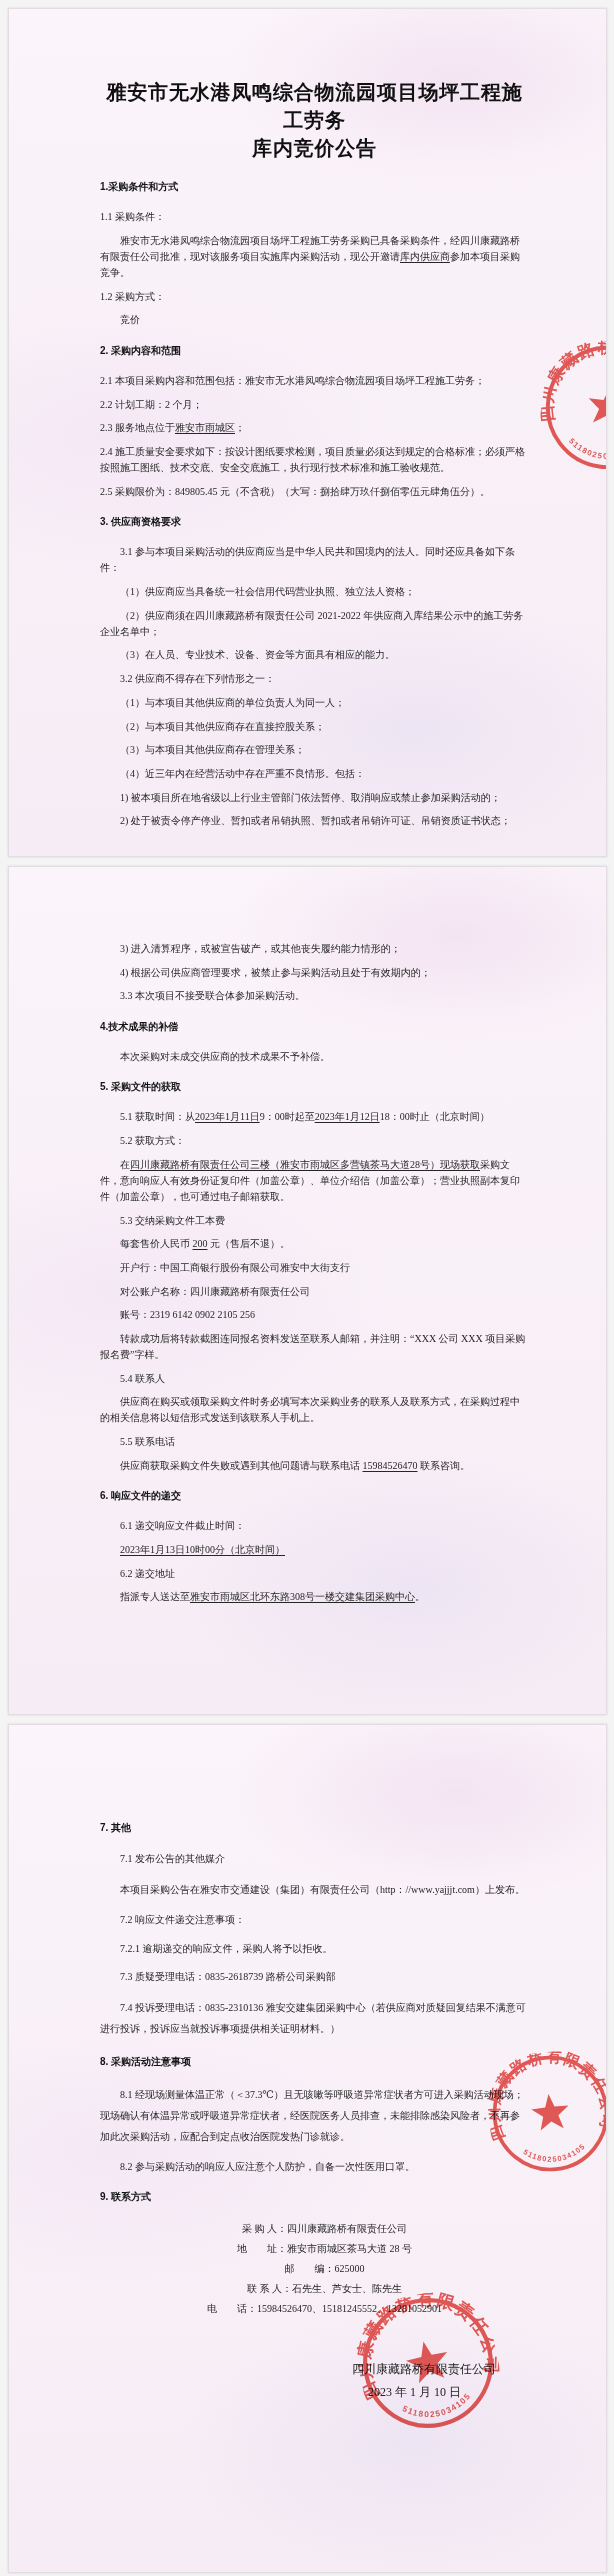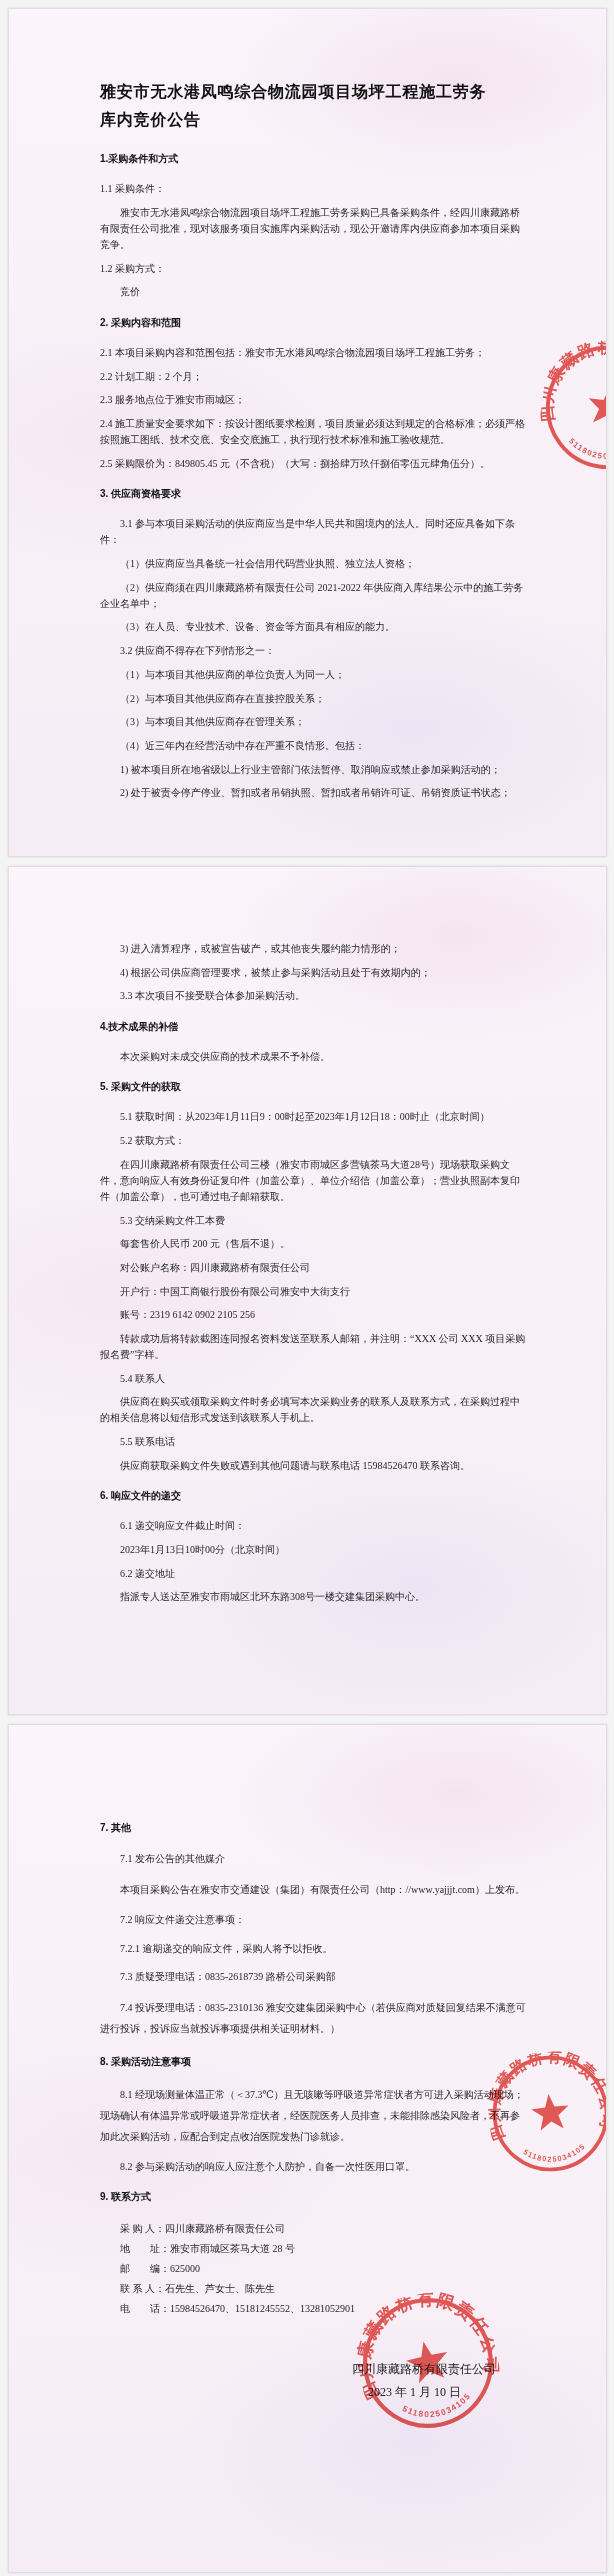--- a/index.html
+++ b/index.html
@@ -23,30 +23,30 @@
       radial-gradient(384px 200px at 18% 50%, rgba(236,214,238,.30), rgba(255,255,255,0) 70%),
       radial-gradient(330px 184px at 68% 85%, rgba(222,214,240,.38), rgba(255,255,255,0) 70%),
       linear-gradient(#fbf4fa, #f6ecf5);
   }
   .content  { padding: 69px 77px 0 91px; color:#262626; }
   .content2 { padding-top: 74px; }
   .content3 { padding-top: 78px; }
   p.b { font-size: 10px; line-height: 16px; margin: 0 0 7.7px; }
   .ind { text-indent: 2em; }
   .title { font-family:"Liberation Sans","DejaVu Sans",sans-serif; font-weight:bold;
-           font-size:16px; line-height:28px; text-align:left; color:#111; letter-spacing:0.8px; }
+           font-size:20px; line-height:28px; text-align:center; color:#111; letter-spacing:0.8px; }
   .sec { font-family:"Liberation Sans","DejaVu Sans",sans-serif; font-weight:bold;
          font-size:10px; line-height:20px; color:#141414; margin:12.3px 0 12.3px; }
   .sec.first { margin-top: 15.4px; }
-  .u { text-underline-offset: 2.3px; }
+  .u { text-decoration: underline; text-underline-offset: 2.3px; }
   .mb12 { margin-bottom:9.2px; }
   
   .content3 p.b { margin-bottom: 12.3px; }
   .content3 p.loose { line-height: 21px; }
-  .contact p.b { margin-bottom: 2.3px; line-height: 17.7px; }
+  .contact p.b { margin-bottom: 2.3px; line-height: 17.7px; text-align: center; }
   
   .sign-co   { position:absolute; left:343px; top:636px; font-size:12px; color:#222; }
   .sign-date { position:absolute; left:359px; top:659px; font-size:12px; color:#222; }
   .stamp { position:absolute; mix-blend-mode:multiply; opacity:.85; }
   .stamp-edge1  { left:533px; top:333px; width:131px; height:131px; transform:rotate(8deg); }
   .stamp-edge3  { left:480px; top:327px; width:123px; height:123px; transform:rotate(-6deg); }
   .stamp-footer { left:350px; top:569px; width:138px; height:138px; transform:rotate(-12deg); }
   .stamp text { font-family:"Liberation Sans","DejaVu Sans",sans-serif; font-weight:bold; }
 </style>
 </head>
@@ -104,22 +104,22 @@
 
       <div class="sec">4.技术成果的补偿</div>
       <p class="b ind mb12">本次采购对未成交供应商的技术成果不予补偿。</p>
 
       <div class="sec">5. 采购文件的获取</div>
       <p class="b ind"><span>5.1 获取时间：从</span><span class="u">2023年1月11日</span><span>9：00时起至</span><span class="u">2023年1月12日</span><span>18：00时止（北京时间）</span></p>
       <p class="b ind">5.2 获取方式：</p>
       <p class="b ind"><span>在</span><span class="u">四川康藏路桥有限责任公司三楼（雅安市雨城区多营镇茶马大道28号）现场获取</span><span>采购文件，意向响应人有效身份证复印件（加盖公章）、单位介绍信（加盖公章）；营业执照副本复印件（加盖公章），也可通过电子邮箱获取。</span></p>
       <p class="b ind">5.3 交纳采购文件工本费</p>
       <p class="b ind"><span>每套售价人民币 </span><span class="u">200</span><span> 元（售后不退）。</span></p>
+      <p class="b ind">开户行：中国工商银行股份有限公司雅安中大街支行</p>
       <p class="b ind">对公账户名称：四川康藏路桥有限责任公司</p>
-      <p class="b ind">开户行：中国工商银行股份有限公司雅安中大街支行</p>
       <p class="b ind">账号：2319 6142 0902 2105 256</p>
       <p class="b ind">转款成功后将转款截图连同报名资料发送至联系人邮箱，并注明：“XXX 公司 XXX 项目采购报名费”字样。</p>
       <p class="b ind">5.4 联系人</p>
       <p class="b ind">供应商在购买或领取采购文件时务必填写本次采购业务的联系人及联系方式，在采购过程中的相关信息将以短信形式发送到该联系人手机上。</p>
       <p class="b ind">5.5 联系电话</p>
       <p class="b ind mb12"><span>供应商获取采购文件失败或遇到其他问题请与联系电话 </span><span class="u">15984526470</span><span> 联系咨询。</span></p>
 
       <div class="sec">6. 响应文件的递交</div>
       <p class="b ind">6.1 递交响应文件截止时间：</p>
       <p class="b ind"><span class="u">2023年1月13日10时00分（北京时间）</span></p>

